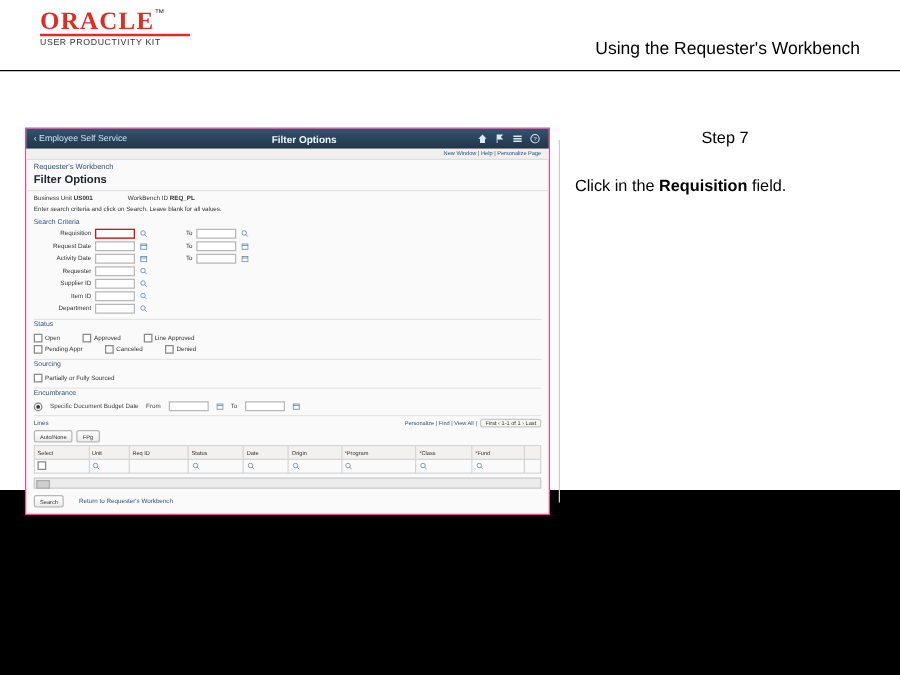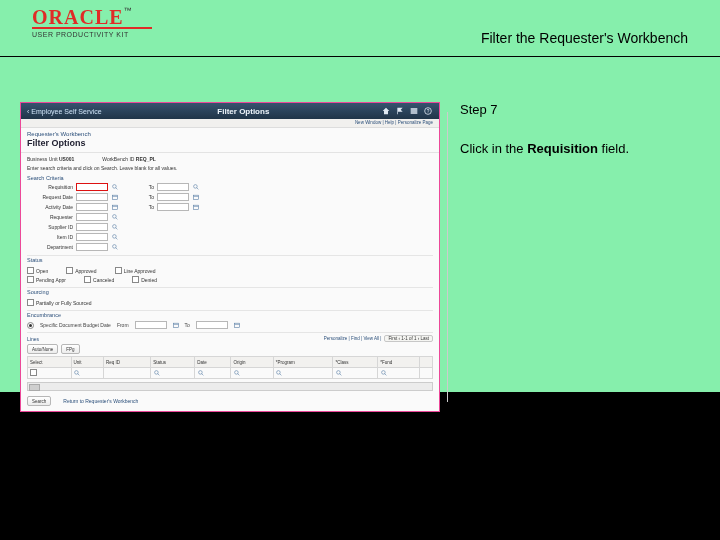--- a/index.html
+++ b/index.html
@@ -11,21 +11,21 @@
     font-family: Arial, Helvetica, sans-serif;
     font-size: 11px;
     color: #000;
     overflow: hidden;
   }
   .page {
     position: absolute;
     left: 0; top: 0;
     width: 720px;
     height: 392px;
-    background: #86efac;
+    background: #ffffff;
   }
   
   .header {
     position: relative;
     height: 56px;
     border-bottom: 1px solid #000;
   }
   .logo {
     position: absolute;
     left: 32px; top: 6px;
@@ -65,20 +65,21 @@
     width: 420px;
   }
   .right-col {
     position: absolute;
     left: 460px; top: 46px;
     width: 240px;
   }
   .right-col .step {
     font-size: 13px;
     margin-bottom: 24px;
+    text-align: center;
   }
   .right-col .instr {
     font-size: 13px;
     line-height: 1.3;
   }
   .right-col .instr b { font-weight: bold; }
 
   
   .mini {
     width: 418px;
@@ -310,21 +311,21 @@
 
 <div class="page">
 
   <div class="header">
     <div class="logo">
       <div>
         <span class="oracle">ORACLE</span><span class="tm">™</span>
       </div>
       <div class="upk">USER PRODUCTIVITY KIT</div>
     </div>
-    <div class="doc-title">Filter the Requester's Workbench</div>
+    <div class="doc-title">Using the Requester's Workbench</div>
   </div>
 
   <div class="body">
 
     <div class="right-divider"></div>
 
     <div class="right-col">
       <div class="step">Step 7</div>
       <div class="instr">
         <span>Click in the </span><b>Requisition</b><span> field.</span>

